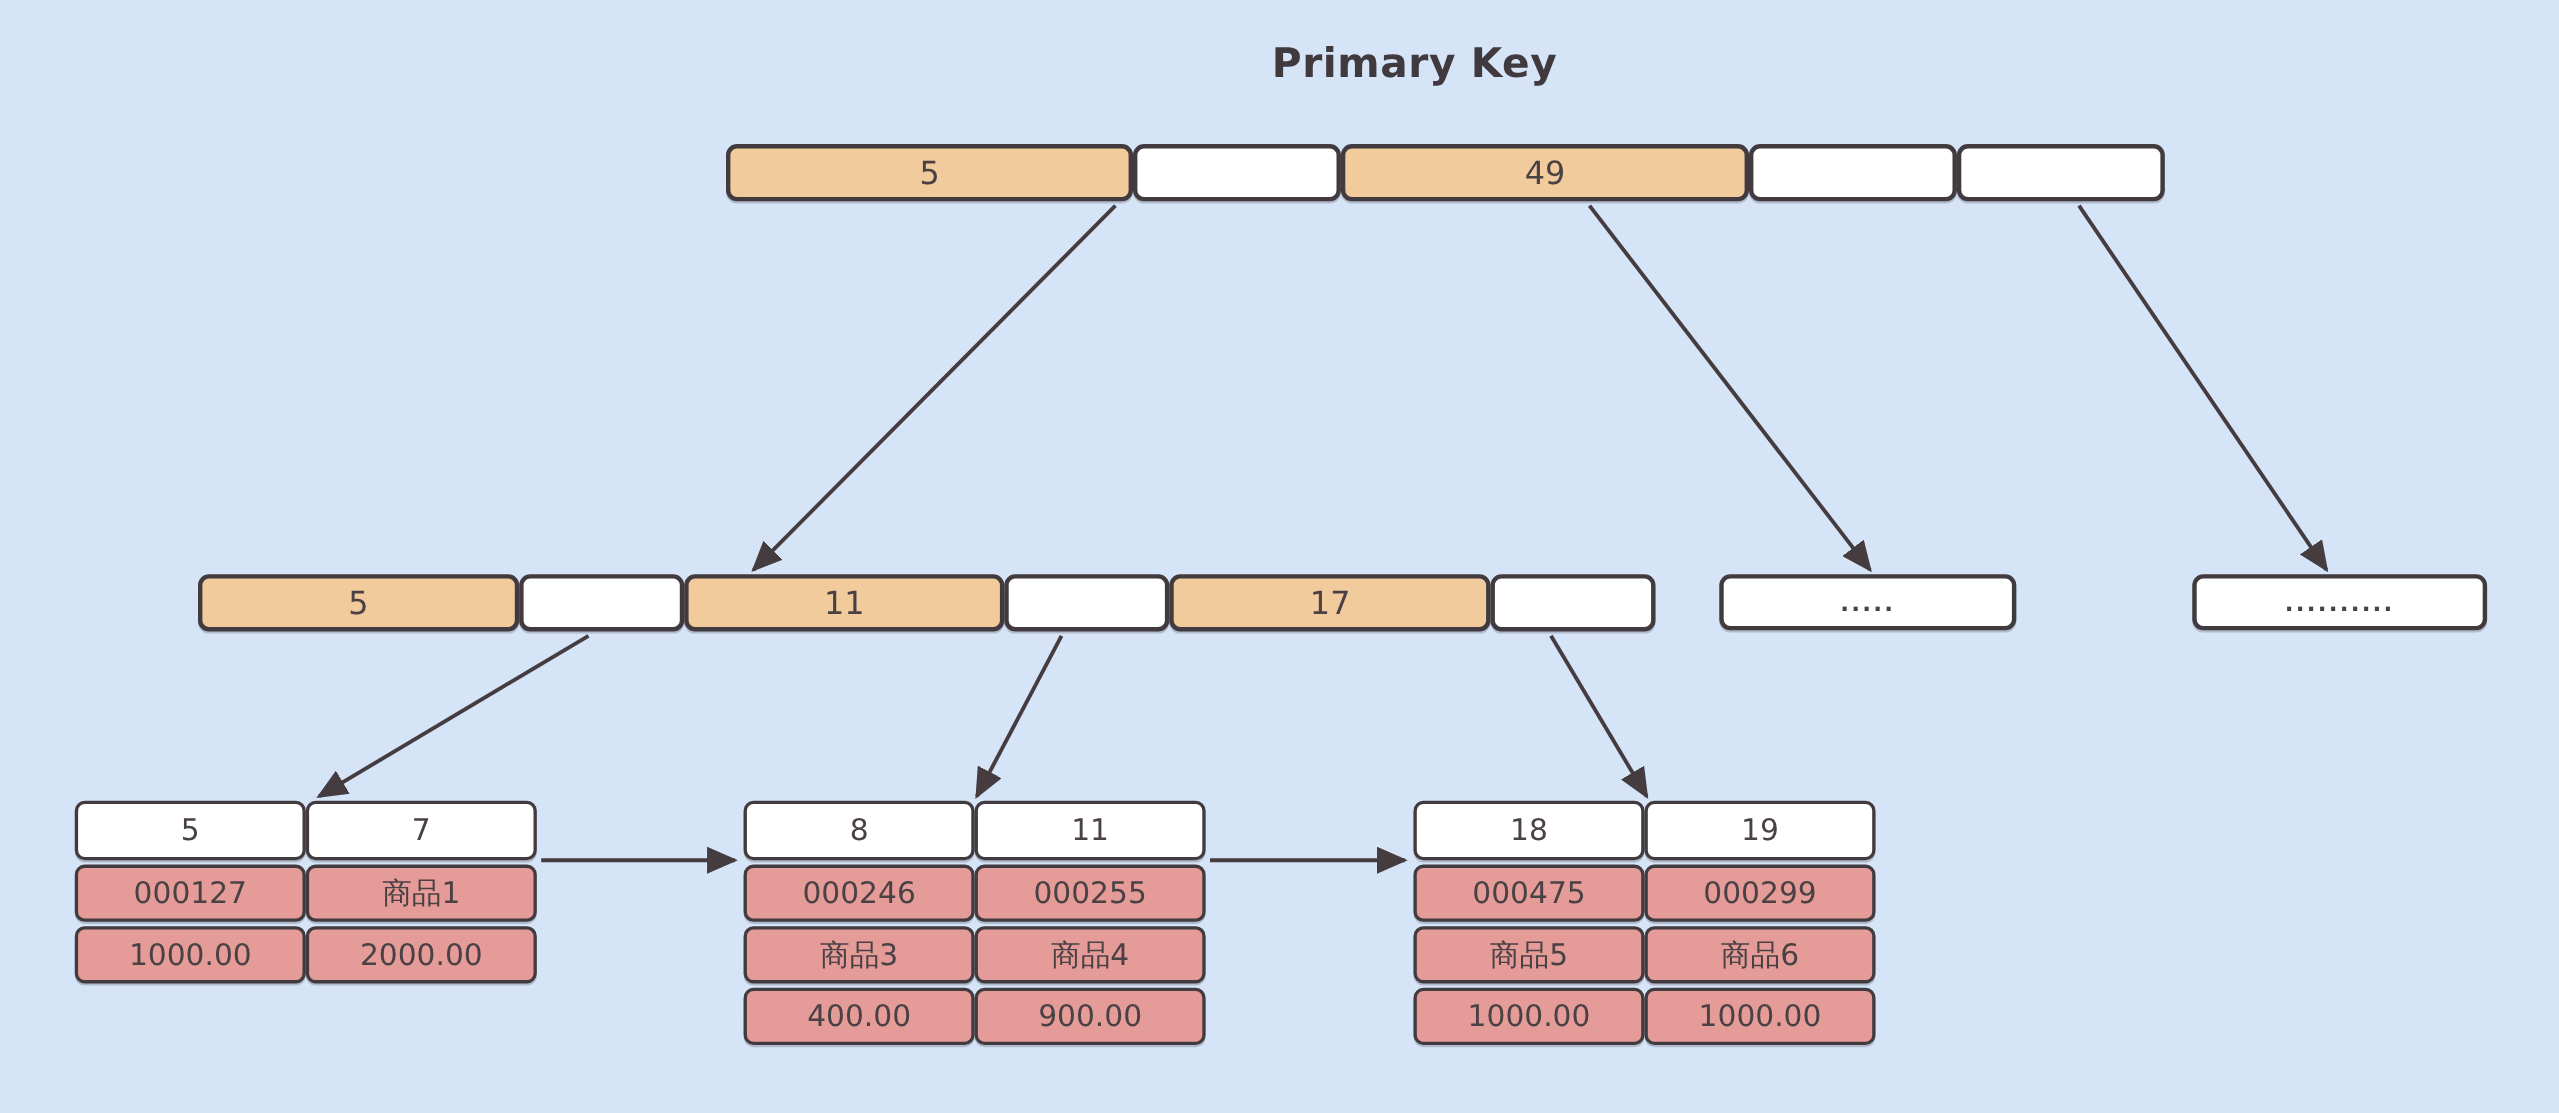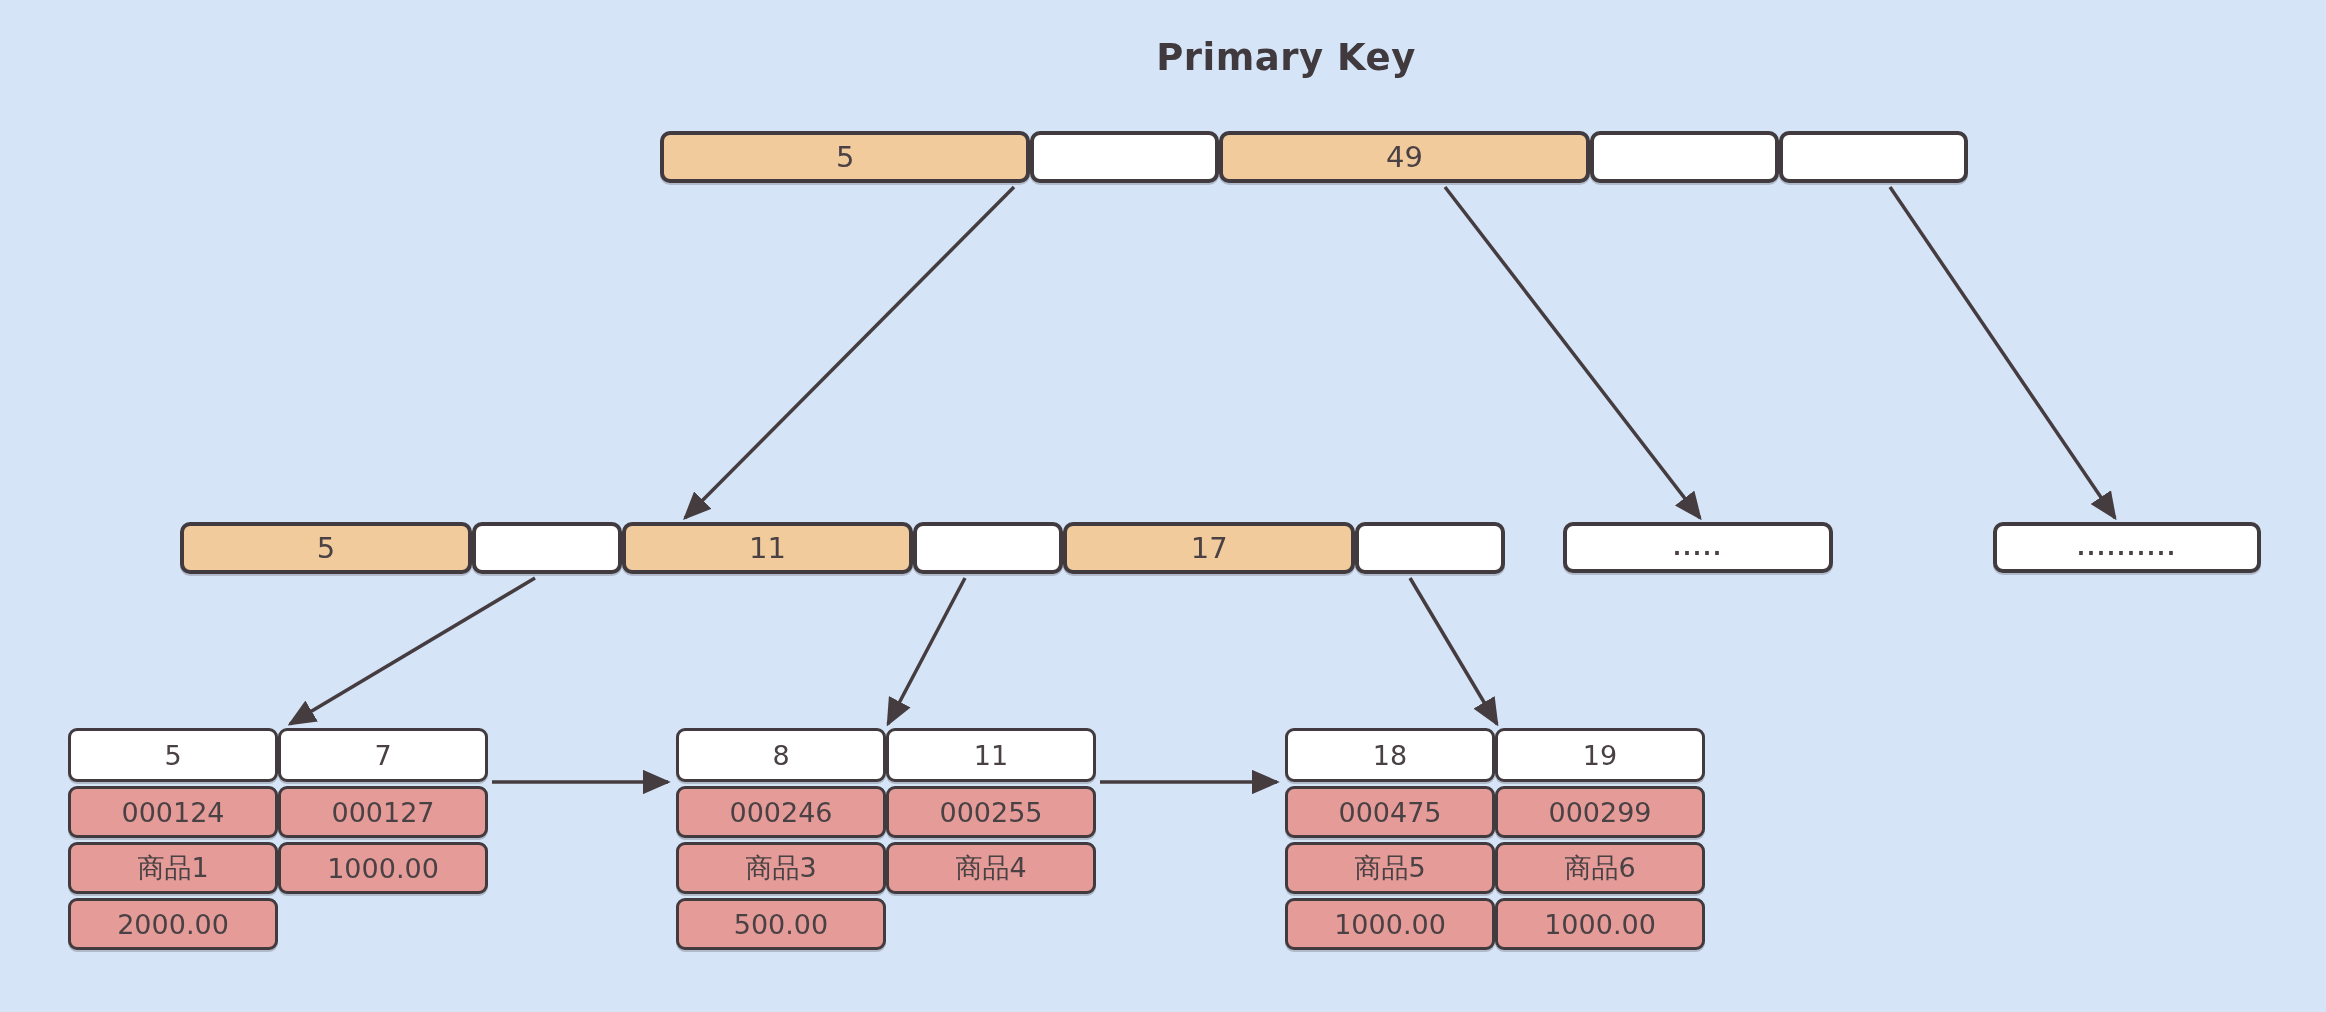--- a/index.html
+++ b/index.html
@@ -78,35 +78,35 @@
     <div class="cell key">17</div>
     <div class="cell ptr"></div>
   </div>
 
   <div class="dots-box" style="left:1563px;top:522px;width:270px;height:51px;">.....</div>
   <div class="dots-box" style="left:1993px;top:522px;width:268px;height:51px;">..........</div>
 
   <div class="leaf" style="left:68px;top:728px;">
     <div class="cell">5</div>
     <div class="cell">7</div>
-    <div class="cell record">000124</div>
     <div class="cell record">000127</div>
     <div class="cell record">商品1</div>
     <div class="cell record">1000.00</div>
     <div class="cell record">2000.00</div>
   </div>
 
   <div class="leaf" style="left:676px;top:728px;">
     <div class="cell">8</div>
     <div class="cell">11</div>
     <div class="cell record">000246</div>
     <div class="cell record">000255</div>
     <div class="cell record">商品3</div>
     <div class="cell record">商品4</div>
-    <div class="cell record">500.00</div>
+    <div class="cell record">400.00</div>
+    <div class="cell record">900.00</div>
   </div>
 
   <div class="leaf" style="left:1285px;top:728px;text-align:right;">
     <div class="cell">18</div>
     <div class="cell">19</div>
     <div class="cell record">000475</div>
     <div class="cell record">000299</div>
     <div class="cell record">商品5</div>
     <div class="cell record">商品6</div>
     <div class="cell record">1000.00</div>

